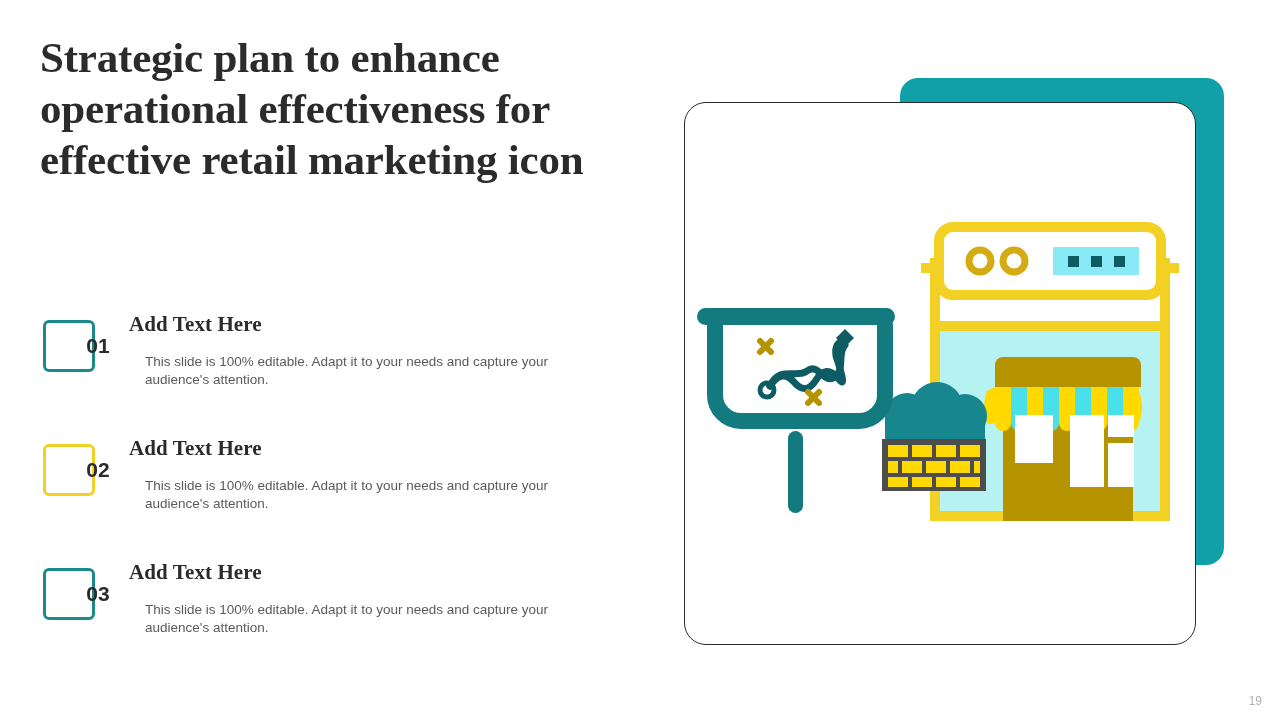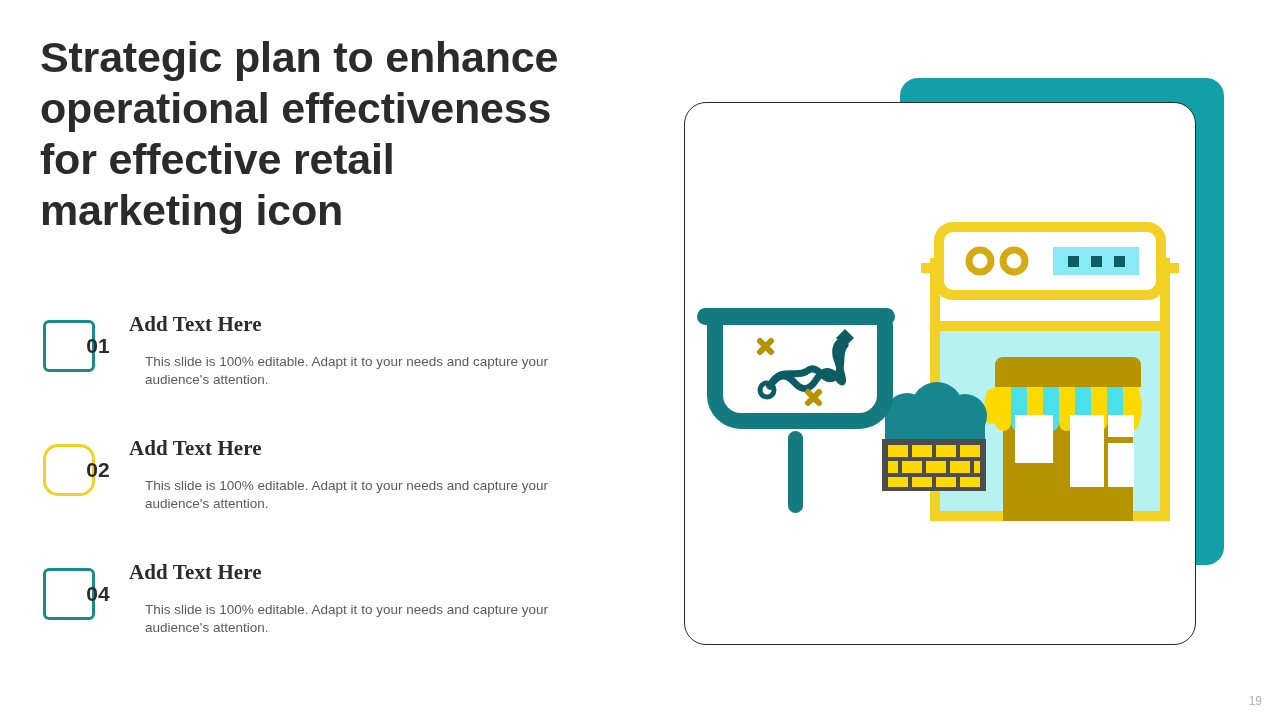--- a/index.html
+++ b/index.html
@@ -21,21 +21,21 @@
     inset: 0;
     background: #ffffff;
   }
 
   
   #title {
     position: absolute;
     left: 40px;
     top: 32px;
     width: 545px;
-    font-family: Liberation Sans, sans-serif;
+    font-family: Liberation Serif, serif;
     font-weight: bold;
     font-size: 43px;
     line-height: 51px;
     color: #2b2b2b;
     letter-spacing: -0.2px;
   }
 
   
   #bullet-list {
     position: absolute;
@@ -51,21 +51,21 @@
     position: absolute;
     left: 3px;
     top: 8px;
     width: 46px;
     height: 46px;
     border: 3px solid #1a8a8a;
     border-radius: 6px;
     background: #ffffff;
     box-sizing: content-box;
   }
-  .num-box.accent-yellow { border-color: #f2d024; border-radius: 15px; }
+  .num-box.accent-yellow { border-color: #f2d024; }
   .num-text {
     display: block;
     width: 100%;
     height: 100%;
     line-height: 46px;
     text-align: center;
     font-family: "Liberation Sans", sans-serif;
     font-weight: bold;
     font-size: 21px;
     color: #2b2b2b;
@@ -159,21 +159,21 @@
         <span class="num-text">02</span>
       </div>
       <div class="bullet-body">
         <p class="bullet-head">Add Text Here</p>
         <p class="bullet-desc">This slide is 100% editable. Adapt it to your needs and capture your audience's attention.</p>
       </div>
     </div>
 
     <div class="bullet-row">
       <div class="num-box">
-        <span class="num-text">04</span>
+        <span class="num-text">03</span>
       </div>
       <div class="bullet-body">
         <p class="bullet-head">Add Text Here</p>
         <p class="bullet-desc">This slide is 100% editable. Adapt it to your needs and capture your audience's attention.</p>
       </div>
     </div>
 
   </div>
 
   <div id="art-area">

